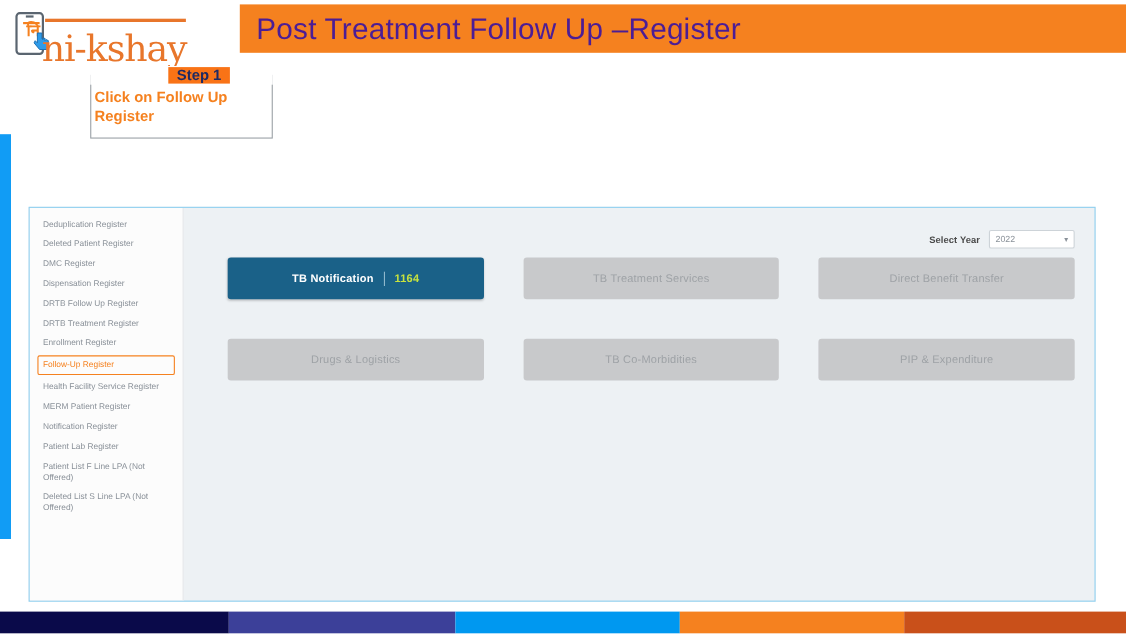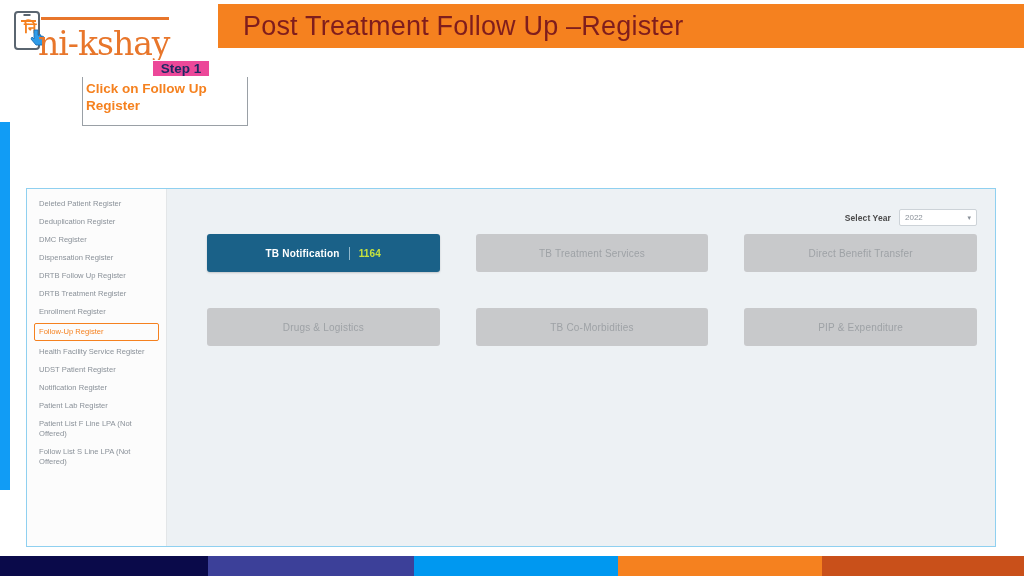--- a/index.html
+++ b/index.html
@@ -11,22 +11,22 @@
   }
   .slide { position: relative; width: 1024px; height: 576px; background: #fff; }
 
   
   .title-banner {
     position: absolute; left: 218px; top: 4px; width: 806px; height: 44px;
     background: #F5811F;
     display: flex; align-items: center;
   }
   .title-text {
-    color: #7f1d1d; font-size: 27px; font-weight: 400;
-    letter-spacing: 0.2px; padding-left: 25px; white-space: nowrap;
+    color: #4c1d95; font-size: 27px; font-weight: 400;
+    letter-spacing: 0.2px; padding-left: 15px; white-space: nowrap;
   }
 
   
   .logo { position: absolute; left: 8px; top: 6px; width: 180px; height: 50px; }
   .logo-device {
     position: absolute; left: 6px; top: 5px; width: 26px; height: 39px;
     border: 2.5px solid #5a6570; border-radius: 4px; background: #fff;
   }
   .logo-device::after {
     content: ""; position: absolute; left: 50%; top: 1px; width: 7px; height: 1.5px;
@@ -57,21 +57,21 @@
   
   .step-box {
     position: absolute; left: 82px; top: 68px; width: 166px; height: 58px;
     border: 1.6px solid #9aa0a6; background: #ffffff;
   }
   .step-label {
     position: absolute; left: 82px; top: 60px; width: 166px;
     text-align: center; font-size: 13.5px; font-weight: 700; color: #1F2A63;
     background: #ffffff; line-height: 17px;
   }
-  .step-label-inner { background:#ec4899; padding: 0 8px; margin-left: 32px; }
+  .step-label-inner { background:#f97316; padding: 0 8px; margin-left: 32px; }
   .step-body {
     position: absolute; left: 86px; top: 80px; width: 158px;
     text-align: left; font-size: 13.5px; font-weight: 700; color: #F5811F;
     line-height: 17px;
   }
 
   
   .left-strip {
     position: absolute; left: 0px; top: 122px; width: 10px; height: 368px;
     background: #119CF5;
@@ -166,34 +166,34 @@
   <div class="step-label">
     <span class="step-label-inner">Step 1</span>
   </div>
   <div class="step-body">Click on Follow Up Register</div>
 
   <div class="left-strip" style="background: rgb(17, 156, 245);"></div>
 
   <div class="app-panel">
 
     <div class="app-sidebar">
+      <div class="side-item">Deduplication Register</div>
       <div class="side-item">Deleted Patient Register</div>
-      <div class="side-item">Deduplication Register</div>
       <div class="side-item">DMC Register</div>
       <div class="side-item">Dispensation Register</div>
       <div class="side-item">DRTB Follow Up Register</div>
       <div class="side-item">DRTB Treatment Register</div>
       <div class="side-item">Enrollment Register</div>
       <div class="side-item active">Follow-Up Register</div>
       <div class="side-item">Health Facility Service Register</div>
-      <div class="side-item">UDST Patient Register</div>
+      <div class="side-item">MERM Patient Register</div>
       <div class="side-item">Notification Register</div>
       <div class="side-item">Patient Lab Register</div>
       <div class="side-item">Patient List F Line LPA (Not Offered)</div>
-      <div class="side-item">Follow List S Line LPA (Not Offered)</div>
+      <div class="side-item">Deleted List S Line LPA (Not Offered)</div>
     </div>
 
     <div class="app-content">
 
       <div class="year-row">
         <div class="year-label">Select Year</div>
         <div class="year-select">
           <span>2022</span>
           <span class="chev">▾</span>
         </div>

